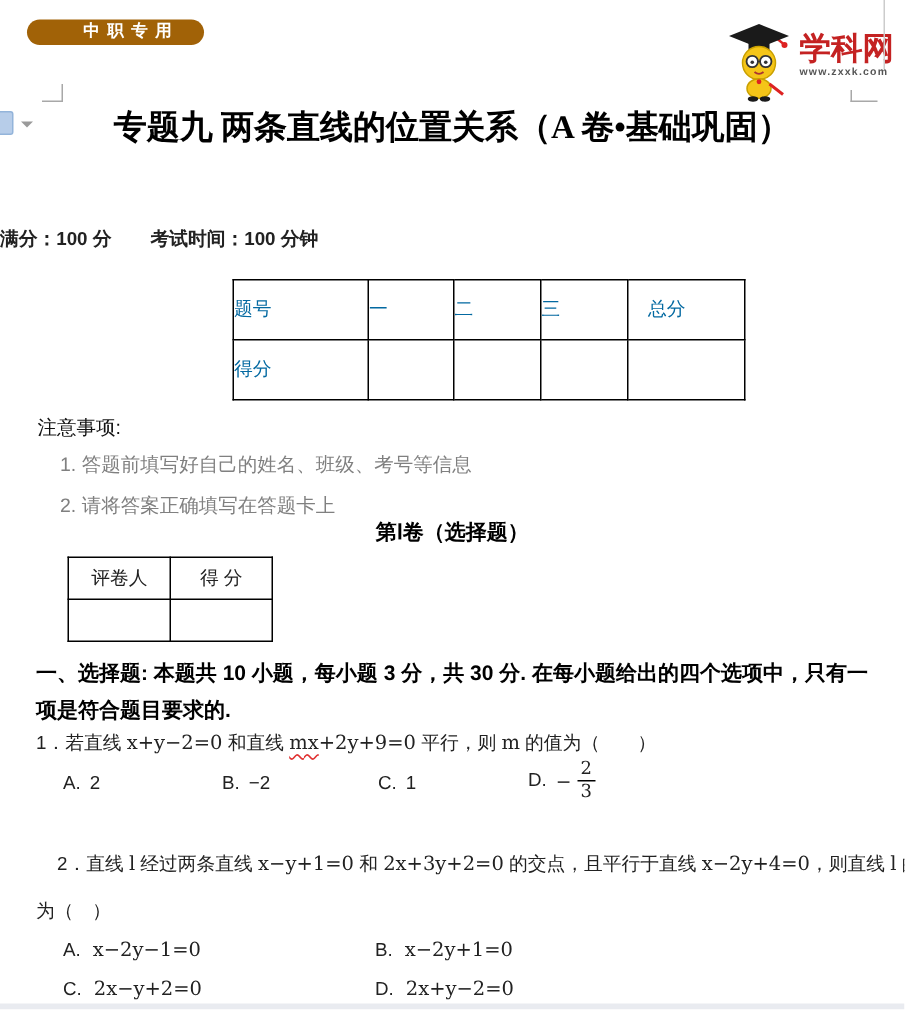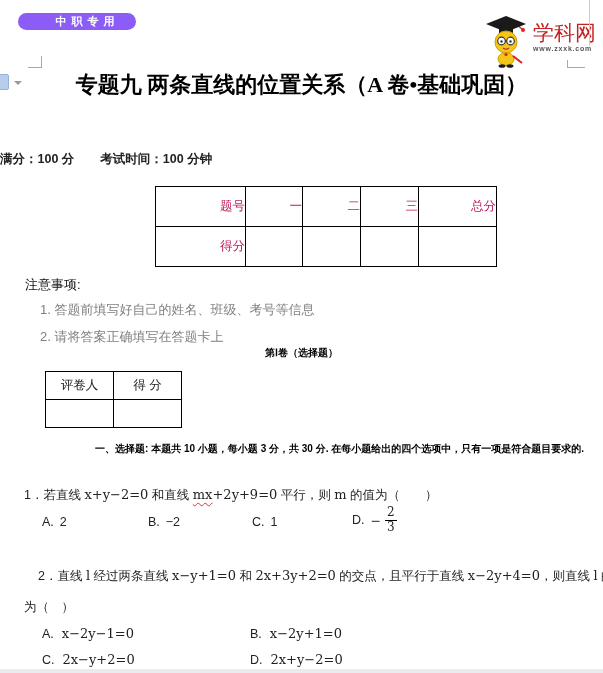--- a/index.html
+++ b/index.html
@@ -8,28 +8,28 @@
     position:relative; width:603px; height:673px; background:#fff;
     overflow:hidden; color:#1a1a1a;
   }
   
   .badge { position:absolute; left:18px; top:10px; text-align:center; }
   .badge-title {
     font-family:"Liberation Serif", serif; font-style:italic; font-weight:bold;
     font-size:17px; color:#e02b2b; letter-spacing:1px; white-space:nowrap;
   }
   .badge-pill {
-    margin:3px auto 0 auto; width:118px; height:17px; background:#8b5cf6;
+    margin:3px auto 0 auto; width:118px; height:17px; background:#a16207;
     border-radius:9px; color:#fff; font-size:11px; font-weight:bold;
     letter-spacing:5px; line-height:17px; text-align:center; padding-left:21px;
   }
   
   .logo { position:absolute; left:482px; top:13px; display:flex; align-items:flex-start; }
   .logo-txt { margin-left:3px; margin-top:9px; }
-  .logo-name { font-size:21px; font-weight:normal; color:#c42222; line-height:22px; white-space:nowrap; }
+  .logo-name { font-size:21px; font-weight:bold; color:#c42222; line-height:22px; white-space:nowrap; }
   .logo-url { font-size:7px; font-weight:bold; color:#555; letter-spacing:0.8px; margin-top:1px; }
   
   .edge-line { position:absolute; left:589px; top:0; width:1px; height:46px; background:#ccc; }
   .mark-left { position:absolute; left:28px; top:56px; width:14px; height:12px;
     border-right:1px solid #a8a8a8; border-bottom:1px solid #a8a8a8; }
   .mark-right { position:absolute; left:567px; top:60px; width:18px; height:8px;
     border-left:1px solid #a8a8a8; border-bottom:1px solid #a8a8a8; }
   .paste-btn { position:absolute; left:-2px; top:74px; width:11px; height:16px;
     background:#b7cde9; border:1px solid #93b4da; border-radius:2px; }
   .paste-caret { position:absolute; left:14px; top:81px; width:0; height:0;
@@ -41,40 +41,40 @@
     color:#000; white-space:nowrap; }
   .info-line { position:absolute; left:0; top:121px; width:100%; text-align:center;
     font-size:12.5px; font-weight:bold; color:#222; white-space:nowrap; }
   .u-line { display:inline-block; width:66px; height:13px; border-bottom:1px solid #333; }
   .meta-line { position:absolute; left:0; top:151px; width:100%; text-align:left;
     font-size:12.5px; font-weight:bold; color:#222; }
   .meta-line .gap { display:inline-block; width:26px; }
   
   table { border-collapse:collapse; }
   .score-table { position:absolute; left:155px; top:186px; }
-  .score-table td { border:1px solid #000; text-align:right; vertical-align:middle;
-    font-size:12.5px; color:#be185d; }
+  .score-table td { border:1px solid #000; text-align:left; vertical-align:middle;
+    font-size:12.5px; color:#0369a1; }
   .score-table tr { height:40px; }
   .sc0 { width:90px; } .sc1 { width:57px; } .sc2 { width:58px; }
   .sc3 { width:58px; } .sc4 { width:78px;padding-left:13px; }
   .grader-table { position:absolute; left:45px; top:371px; }
   .grader-table td { border:1px solid #000; text-align:center; vertical-align:middle;
     font-size:12.5px; color:#222; }
   .grader-table tr { height:28px; }
   .gc { width:68px; }
   
   .notice-title { position:absolute; left:25px; top:276px; font-size:13px; color:#111; }
   .notice-item { position:absolute; font-size:13px; color:#808080; white-space:nowrap; }
   .ni1 { left:40px; top:301px; }
   .ni2 { left:40px; top:328px; }
   .sec-heading { position:absolute; left:0; top:346px; width:100%; text-align:center;
-    font-size:10px; font-weight:bold; color:#000; }
+    font-size:14px; font-weight:bold; color:#000; }
   
   .mc-intro { position:absolute; left:24px; top:436px; width:560px;
-    font-size:10px; font-weight:bold; color:#000; line-height:25px;text-align:right; }
+    font-size:14px; font-weight:bold; color:#000; line-height:25px; }
   .q-line { position:absolute; font-size:12.5px; color:#222; white-space:nowrap; }
   .q1-line { left:24px; top:487px; }
   .q2-line1 { left:38px; top:568px; }
   .q2-line2 { left:24px; top:599px; }
   .math { font-family:"DejaVu Serif", serif; font-size:13px; color:#222; }
   .wavy { text-decoration:underline; text-decoration-style:wavy;
     text-decoration-color:#e03030; text-decoration-thickness:1px; text-underline-offset:3px; }
   .opt-row { position:absolute; left:0; top:511px; width:603px; height:36px; }
   .opt { position:absolute; font-size:12.5px; color:#222; white-space:nowrap; }
   .opt .val { margin-left:6px; }

